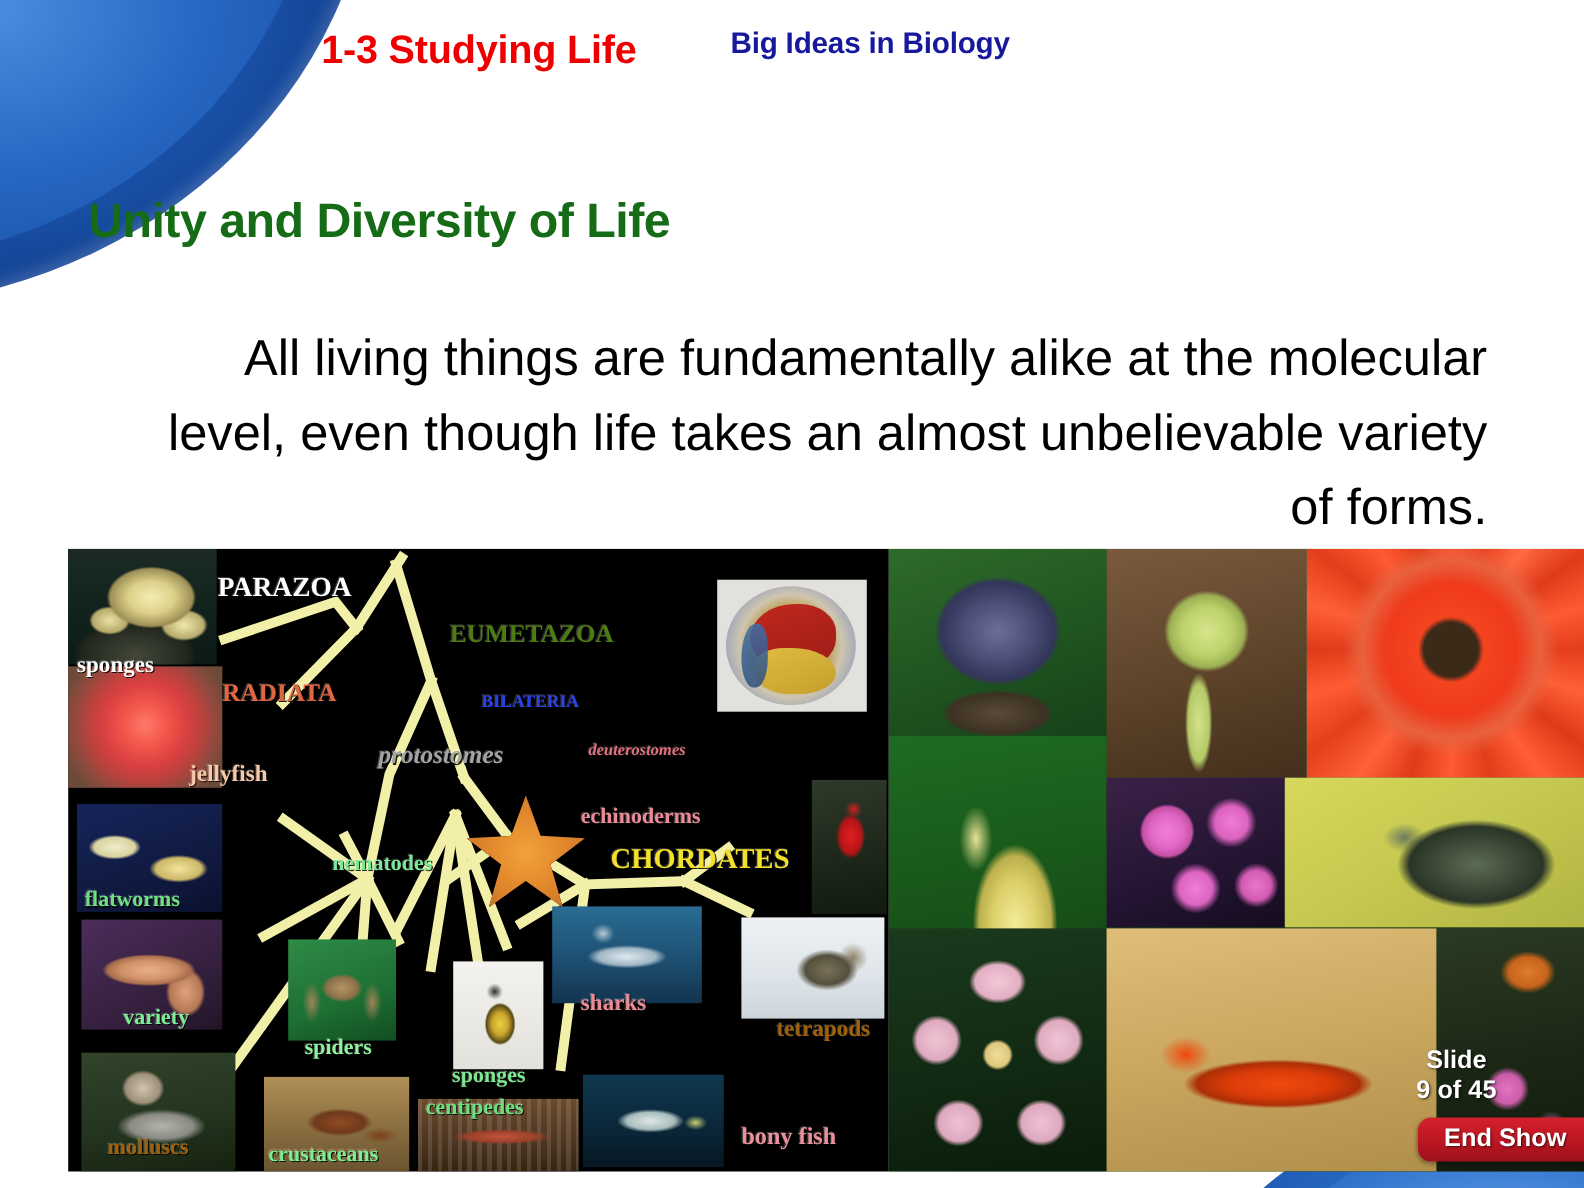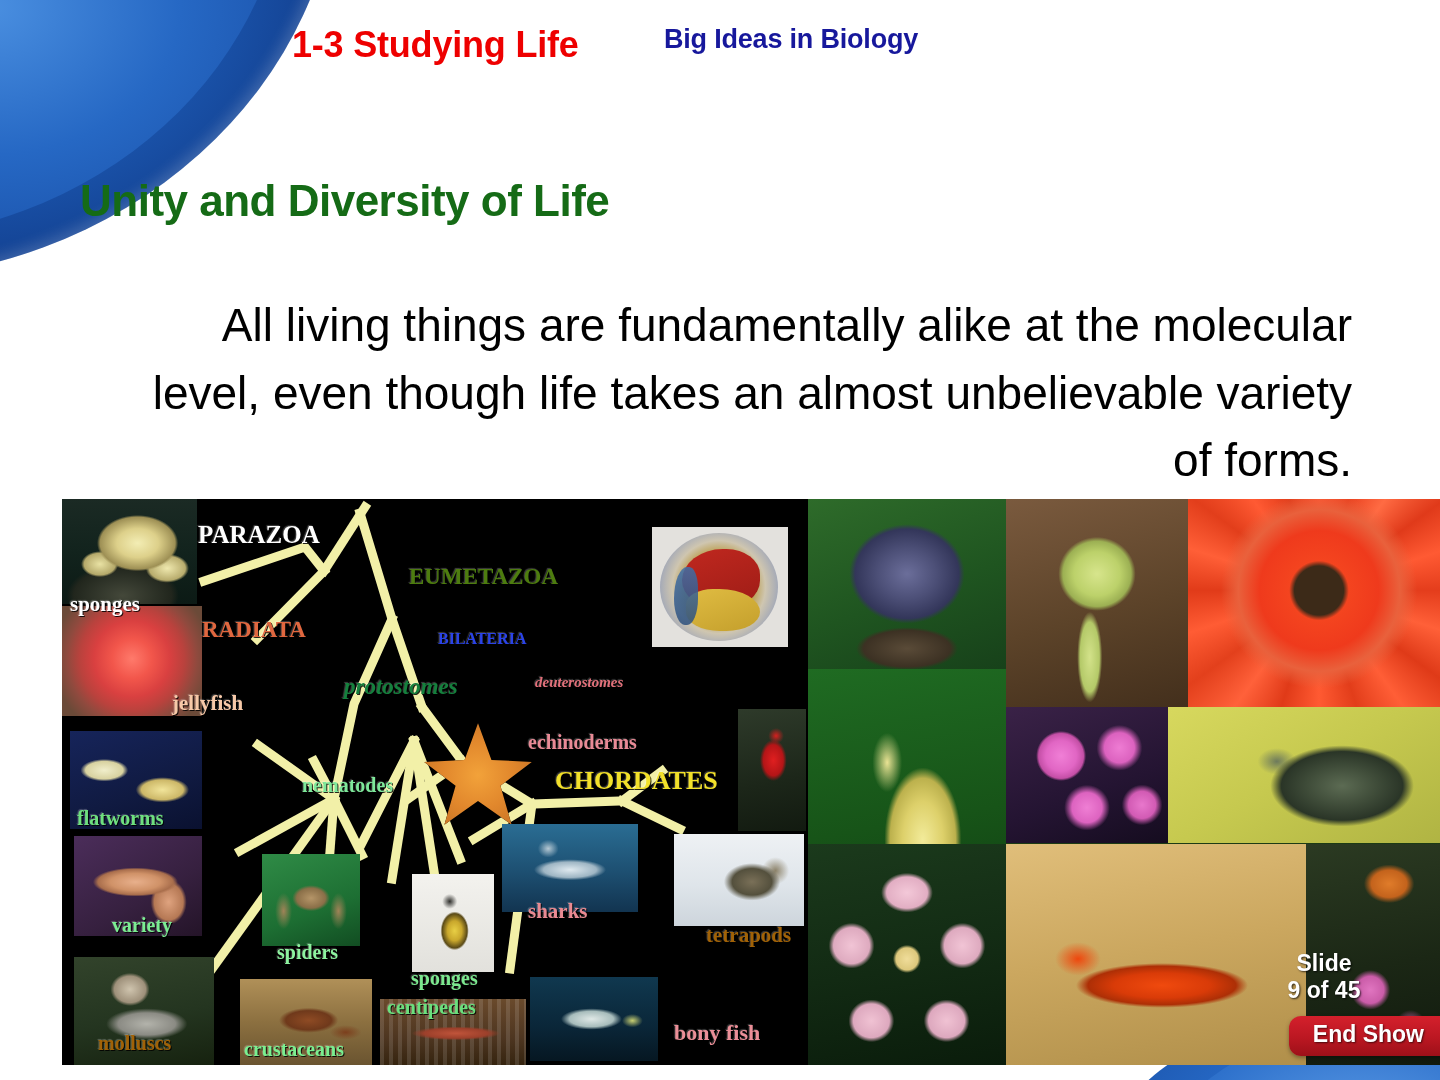--- a/index.html
+++ b/index.html
@@ -349,21 +349,21 @@
     <div class="thumb" style="left:468px;top:478px;width:128px;height:84px;
                 background:
                   radial-gradient(ellipse 40px 14px at 48% 50%, #dfe8e6 0%, #a8bdbc 55%, transparent 76%),
                   radial-gradient(ellipse 14px 9px at 80% 52%, #c8cf72 0%, transparent 74%),
                   linear-gradient(180deg, #10384f 0%, #0a2638 60%, #061722 100%);"></div>
 
     <div class="tree-label lbl-serif" style="left:136px;top:22px;font-size:25px;color:#ffffff;">PARAZOA</div>
     <div class="tree-label lbl-serif" style="left:347px;top:65px;font-size:23px;color:#4d7c0f;">EUMETAZOA</div>
     <div class="tree-label lbl-serif" style="left:140px;top:118px;font-size:23px;color:#e0673f;">RADIATA</div>
     <div class="tree-label lbl-serif" style="left:376px;top:131px;font-size:16px;color:#2a43e8;">BILATERIA</div>
-    <div class="tree-label lbl-serif lbl-italic" style="left:282px;top:175px;font-size:23px;color:#15803d;">protostomes</div>
+    <div class="tree-label lbl-serif lbl-italic" style="left:282px;top:175px;font-size:23px;color:#a3a3a3;">protostomes</div>
     <div class="tree-label lbl-serif lbl-italic" style="left:473px;top:175px;font-size:15px;color:#e2707a;">deuterostomes</div>
     <div class="tree-label lbl-serif" style="left:466px;top:232px;font-size:20px;color:#e98a96;">echinoderms</div>
     <div class="tree-label lbl-serif" style="left:493px;top:267px;font-size:26px;color:#f2e02a;">CHORDATES</div>
     <div class="tree-label lbl-serif" style="left:240px;top:275px;font-size:20px;color:#7ee89a;">nematodes</div>
     <div class="tree-label lbl-serif" style="left:8px;top:78px;font-size:21px;color:#ffffff;margin-top:15px;">sponges</div>
     <div class="tree-label lbl-serif" style="left:110px;top:192px;font-size:21px;color:#f7c9a8;">jellyfish</div>
     <div class="tree-label lbl-serif" style="left:15px;top:308px;font-size:20px;color:#6ee07f;">flatworms</div>
     <div class="tree-label lbl-serif" style="left:50px;top:415px;font-size:20px;color:#7bed92;">variety</div>
     <div class="tree-label lbl-serif" style="left:215px;top:442px;font-size:20px;color:#8df39f;">spiders</div>
     <div class="tree-label lbl-serif" style="left:349px;top:468px;font-size:20px;color:#7ce88f;">sponges</div>

